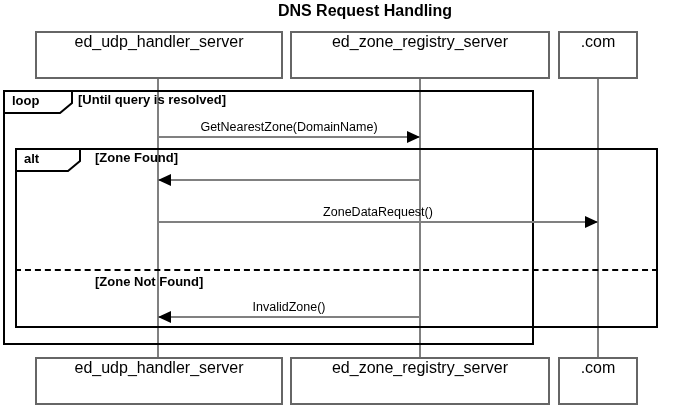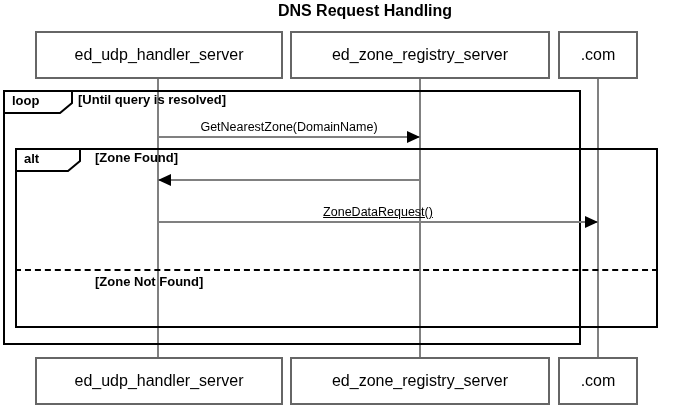--- a/index.html
+++ b/index.html
@@ -7,21 +7,21 @@
     position:relative; width:674px; height:410px; background:#ffffff;
     font-family:"Liberation Sans", sans-serif; color:#000;
     overflow:hidden;
   }
   .title {
     position:absolute; top:2px; left:0; width:674px;
     text-align:center; font-size:16px; font-weight:bold;padding-left:28px;
   }
   .participant {
     position:absolute; height:44px; background:#fff;
-    border:2px solid #666666; display:flex; align-items:center;
+    border:2px solid #666666; display:flex; align-items:flex-start;
     justify-content:center; font-size:16px; box-sizing:content-box;
   }
   .lifeline {
     position:absolute; width:2px; top:79px; height:278px; background:#808080;
   }
   .frame {
     position:absolute; border:2px solid #000; background:transparent;
     box-sizing:border-box;
   }
   .pentagon { position:absolute; left:-2px; top:-2px; }
@@ -64,21 +64,21 @@
   <div class="participant" style="left:35px; top:31px; width:244px;">
     <span>ed_udp_handler_server</span>
   </div>
   <div class="participant" style="left:290px; top:31px; width:256px;">
     <span>ed_zone_registry_server</span>
   </div>
   <div class="participant" style="left:558px; top:31px; width:76px;">
     <span>.com</span>
   </div>
 
-  <div class="frame" style="left:3px; top:90px; width:578px; height:255px;">
+  <div class="frame" style="left:3px; top:90px; width:531px; height:255px;">
     <div class="pentagon">
       <svg width="70" height="24">
         <polygon points="1,1 69,1 69,13 57,23 1,23" fill="#ffffff" stroke="#000000" stroke-width="2"></polygon>
       </svg>
       <span class="op-label">loop</span>
     </div>
   </div>
   <div class="condition" style="left:78px; top:92px;">[Until query is resolved]</div>
 
   <div class="message" style="left:158px; top:121px; width:262px;">
@@ -97,31 +97,37 @@
     </div>
   </div>
   <div class="condition" style="left:95px; top:150px;">[Zone Found]</div>
 
   <div class="message" style="left:158px; top:179px; width:262px;">
     <div class="msg-line">
       <div class="arrowhead left"></div>
     </div>
   </div>
 
-  <div class="message" style="left:158px; top:206px; width:440px;text-decoration:underline;">
+  <div class="message" style="left:158px; top:206px; width:440px;">
     <div class="msg-label">ZoneDataRequest()</div>
     <div class="msg-line">
       <div class="arrowhead right"></div>
     </div>
   </div>
 
 
   <div class="divider" style="left:15px; top:269px; width:643px;"></div>
   <div class="condition" style="left:95px; top:274px;">[Zone Not Found]</div>
 
+  <div class="message" style="left:158px; top:301px; width:262px;">
+    <div class="msg-label">InvalidZone()</div>
+    <div class="msg-line">
+      <div class="arrowhead left"></div>
+    </div>
+  </div>
 
   <div class="participant" style="left:35px; top:357px; width:244px;">
     <span>ed_udp_handler_server</span>
   </div>
   <div class="participant" style="left:290px; top:357px; width:256px;">
     <span>ed_zone_registry_server</span>
   </div>
   <div class="participant" style="left:558px; top:357px; width:76px;">
     <span>.com</span>
   </div>

